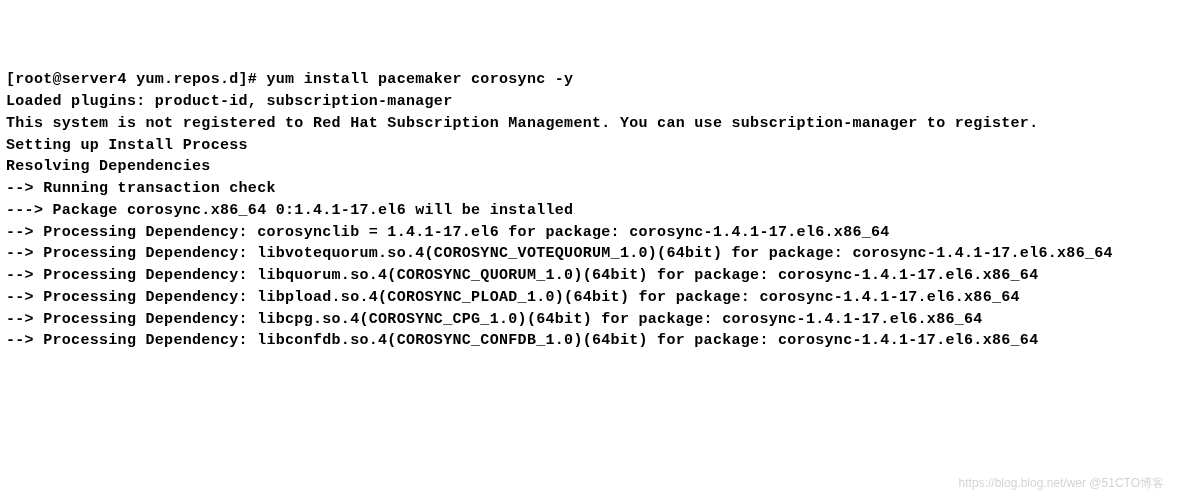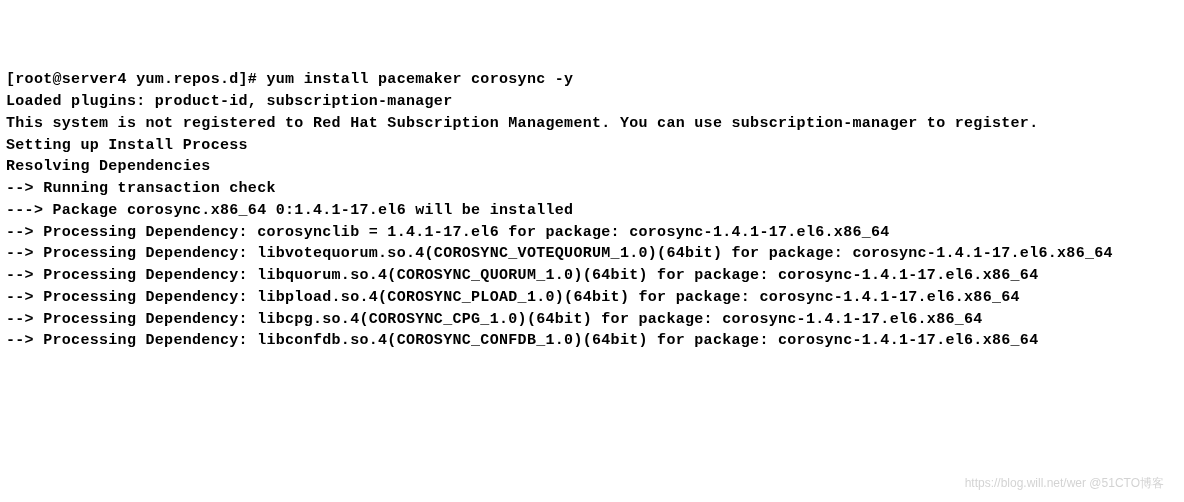--- a/index.html
+++ b/index.html
@@ -38,16 +38,16 @@
 Setting up Install Process
 Resolving Dependencies
 --&gt; Running transaction check
 ---&gt; Package corosync.x86_64 0:1.4.1-17.el6 will be installed
 --&gt; Processing Dependency: corosynclib = 1.4.1-17.el6 for package: corosync-1.4.1-17.el6.x86_64
 --&gt; Processing Dependency: libvotequorum.so.4(COROSYNC_VOTEQUORUM_1.0)(64bit) for package: corosync-1.4.1-17.el6.x86_64
 --&gt; Processing Dependency: libquorum.so.4(COROSYNC_QUORUM_1.0)(64bit) for package: corosync-1.4.1-17.el6.x86_64
 --&gt; Processing Dependency: libpload.so.4(COROSYNC_PLOAD_1.0)(64bit) for package: corosync-1.4.1-17.el6.x86_64
 --&gt; Processing Dependency: libcpg.so.4(COROSYNC_CPG_1.0)(64bit) for package: corosync-1.4.1-17.el6.x86_64
 --&gt; Processing Dependency: libconfdb.so.4(COROSYNC_CONFDB_1.0)(64bit) for package: corosync-1.4.1-17.el6.x86_64</div>
-<div class="watermark">https://blog.will.net/wer @51CTO博客</div>
+<div class="watermark">https://blog.blog.net/wer @51CTO博客</div>
 
 
 
 
 </body></html>

